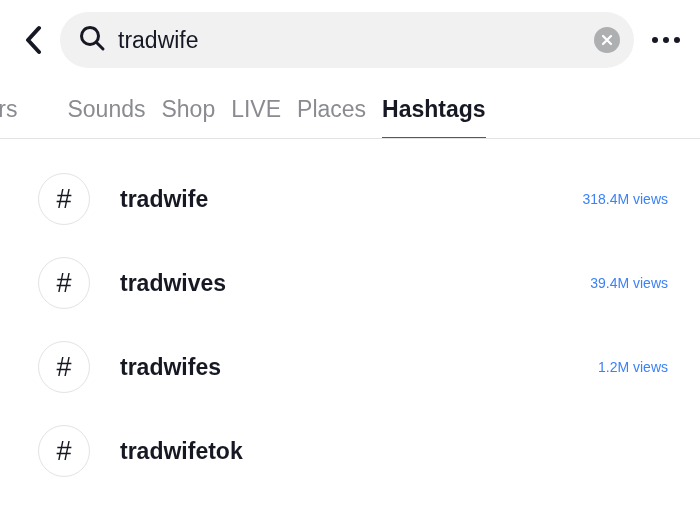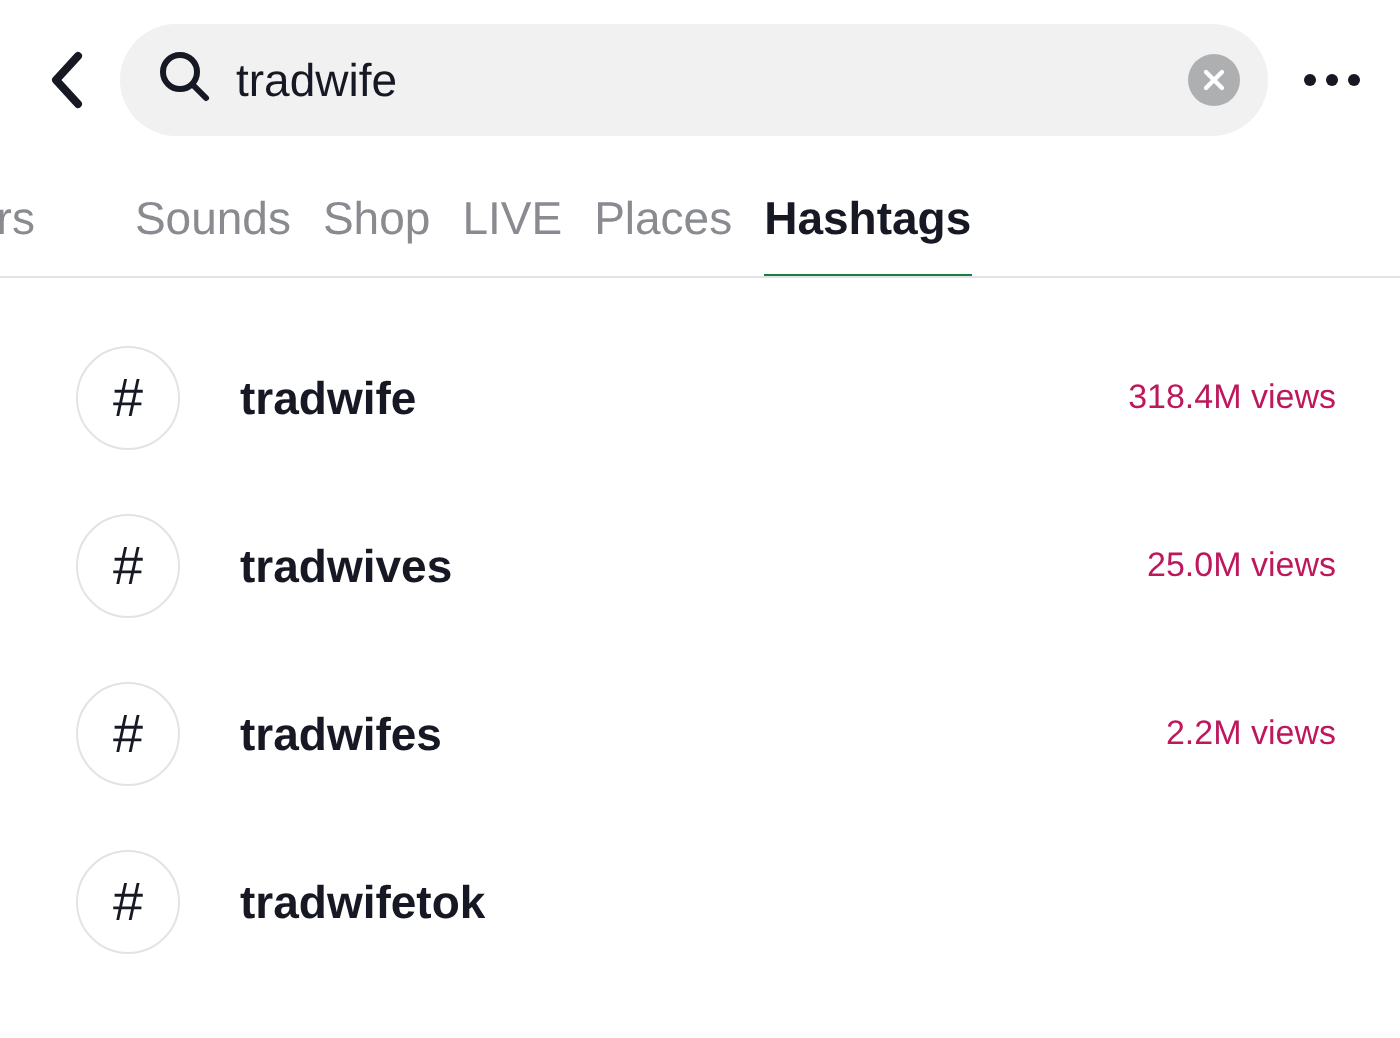--- a/index.html
+++ b/index.html
@@ -126,23 +126,23 @@
       color: #161823;
       font-weight: 400;
     }
     .hashtag-name {
       font-size: 23px;
       font-weight: 600;
       color: #161823;
       flex: 1;
     }
     .hashtag-views {
-      font-size: 17px;
+      font-size: 14px;
       font-weight: 400;
-      color: #be185d;
+      color: #3b82f6;
     }
   </style>
 </head>
 <body>
 
 <div class="header">
   <div class="back-btn">
     <svg width="20" height="30" viewBox="0 0 20 30" fill="none">
       <path d="M15 3 L4 15 L15 27" stroke="#161823" stroke-width="4" stroke-linecap="round" stroke-linejoin="round"></path>
     </svg>
@@ -183,28 +183,28 @@
         <span class="hashtag-symbol">#</span>
       </div>
       <div class="hashtag-name">tradwife</div>
       <div class="hashtag-views">318.4M views</div>
     </div>
     <div class="result-row">
       <div class="hashtag-icon">
         <span class="hashtag-symbol">#</span>
       </div>
       <div class="hashtag-name">tradwives</div>
-      <div class="hashtag-views">25.0M views</div>
+      <div class="hashtag-views">39.4M views</div>
     </div>
     <div class="result-row">
       <div class="hashtag-icon">
         <span class="hashtag-symbol">#</span>
       </div>
       <div class="hashtag-name">tradwifes</div>
-      <div class="hashtag-views">2.2M views</div>
+      <div class="hashtag-views">1.2M views</div>
     </div>
     <div class="result-row">
       <div class="hashtag-icon">
         <span class="hashtag-symbol">#</span>
       </div>
       <div class="hashtag-name">tradwifetok</div>
     </div>
   </div>
 
 </body></html>

